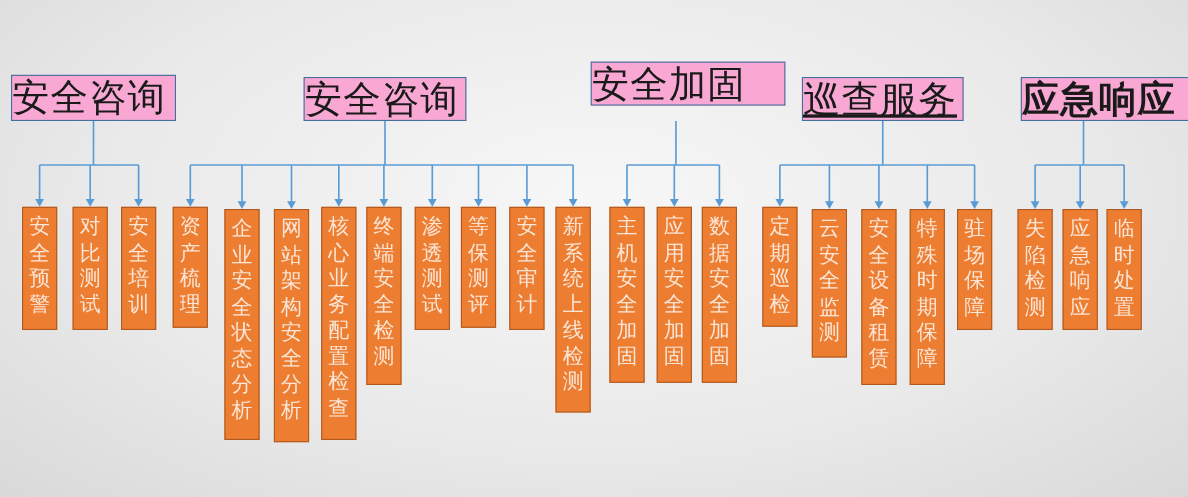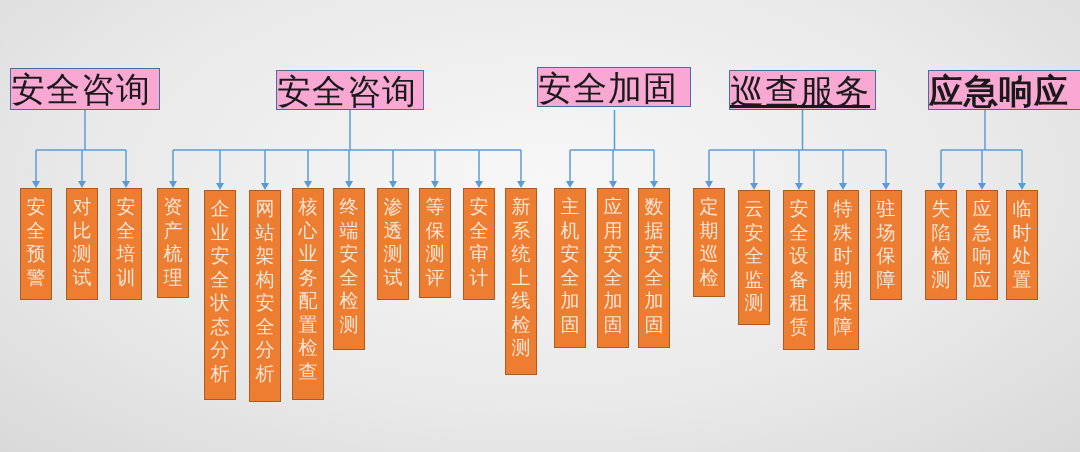--- a/index.html
+++ b/index.html
@@ -82,21 +82,21 @@
     <div class="cat" style="left: 276px; top: 70px; width: 148px; height: 40px;">安全咨询</div>
     <div class="item" style="left: 157px; top: 188px; height: 110px;">资<br>产<br>梳<br>理</div>
     <div class="item" style="left: 204px; top: 190px; height: 210px;">企<br>业<br>安<br>全<br>状<br>态<br>分<br>析</div>
     <div class="item" style="left: 249px; top: 190px; height: 212px;">网<br>站<br>架<br>构<br>安<br>全<br>分<br>析</div>
     <div class="item" style="left: 292px; top: 188px; height: 212px;">核<br>心<br>业<br>务<br>配<br>置<br>检<br>查</div>
     <div class="item" style="left: 333px; top: 188px; height: 162px;">终<br>端<br>安<br>全<br>检<br>测</div>
     <div class="item" style="left: 377px; top: 188px; height: 112px;">渗<br>透<br>测<br>试</div>
     <div class="item" style="left: 419px; top: 188px; height: 110px;">等<br>保<br>测<br>评</div>
     <div class="item" style="left: 463px; top: 188px; height: 112px;">安<br>全<br>审<br>计</div>
     <div class="item" style="left: 505px; top: 188px; height: 187px;">新<br>系<br>统<br>上<br>线<br>检<br>测</div>
-    <div class="cat" style="left: 537px; top: 67px; width: 154px; height: 40px;">安全加固</div>
+    <div class="cat" style="left: 537px; top: 56px; width: 177px; height: 40px;">安全加固</div>
     <div class="item" style="left: 554px; top: 188px; height: 160px;">主<br>机<br>安<br>全<br>加<br>固</div>
     <div class="item" style="left: 597px; top: 188px; height: 160px;">应<br>用<br>安<br>全<br>加<br>固</div>
     <div class="item" style="left: 638px; top: 188px; height: 160px;">数<br>据<br>安<br>全<br>加<br>固</div>
     <div class="cat" style="left: 729px; top: 70px; width: 147px; height: 40px; text-decoration: underline;">巡查服务</div>
     <div class="item" style="left: 693px; top: 188px; height: 109px;">定<br>期<br>巡<br>检</div>
     <div class="item" style="left: 738px; top: 190px; height: 135px;">云<br>安<br>全<br>监<br>测</div>
     <div class="item" style="left: 783px; top: 190px; height: 160px;">安<br>全<br>设<br>备<br>租<br>赁</div>
     <div class="item" style="left: 827px; top: 190px; height: 160px;">特<br>殊<br>时<br>期<br>保<br>障</div>
     <div class="item" style="left: 870px; top: 190px; height: 110px;">驻<br>场<br>保<br>障</div>
     <div class="cat" style="left: 928px; top: 70px; width: 180px; height: 40px; font-weight: bold;">应急响应</div>

